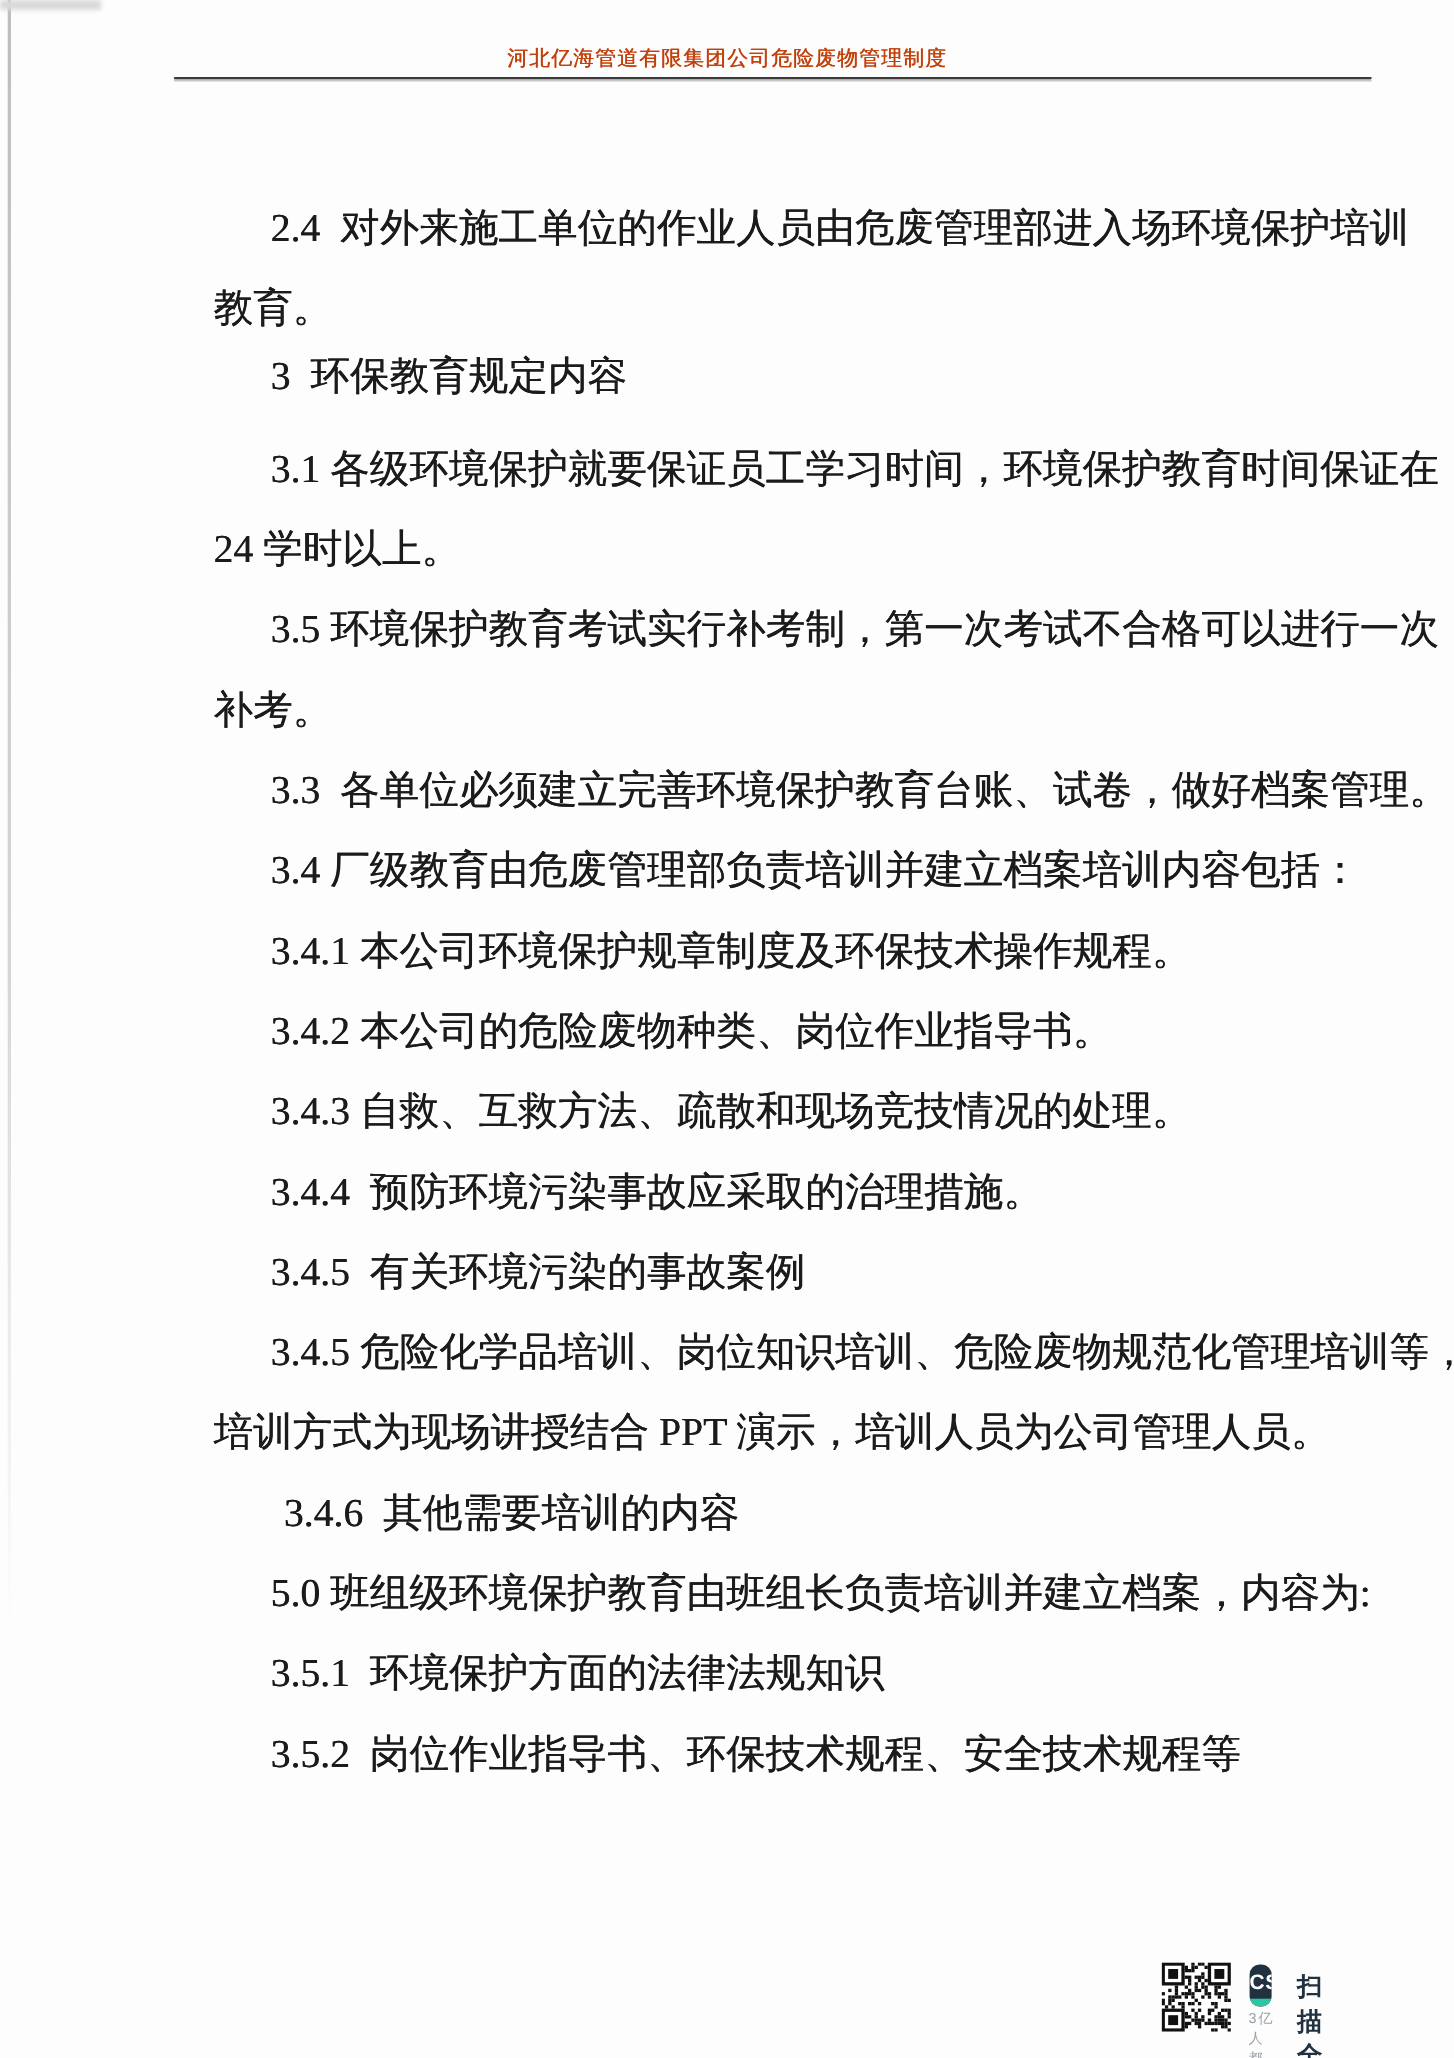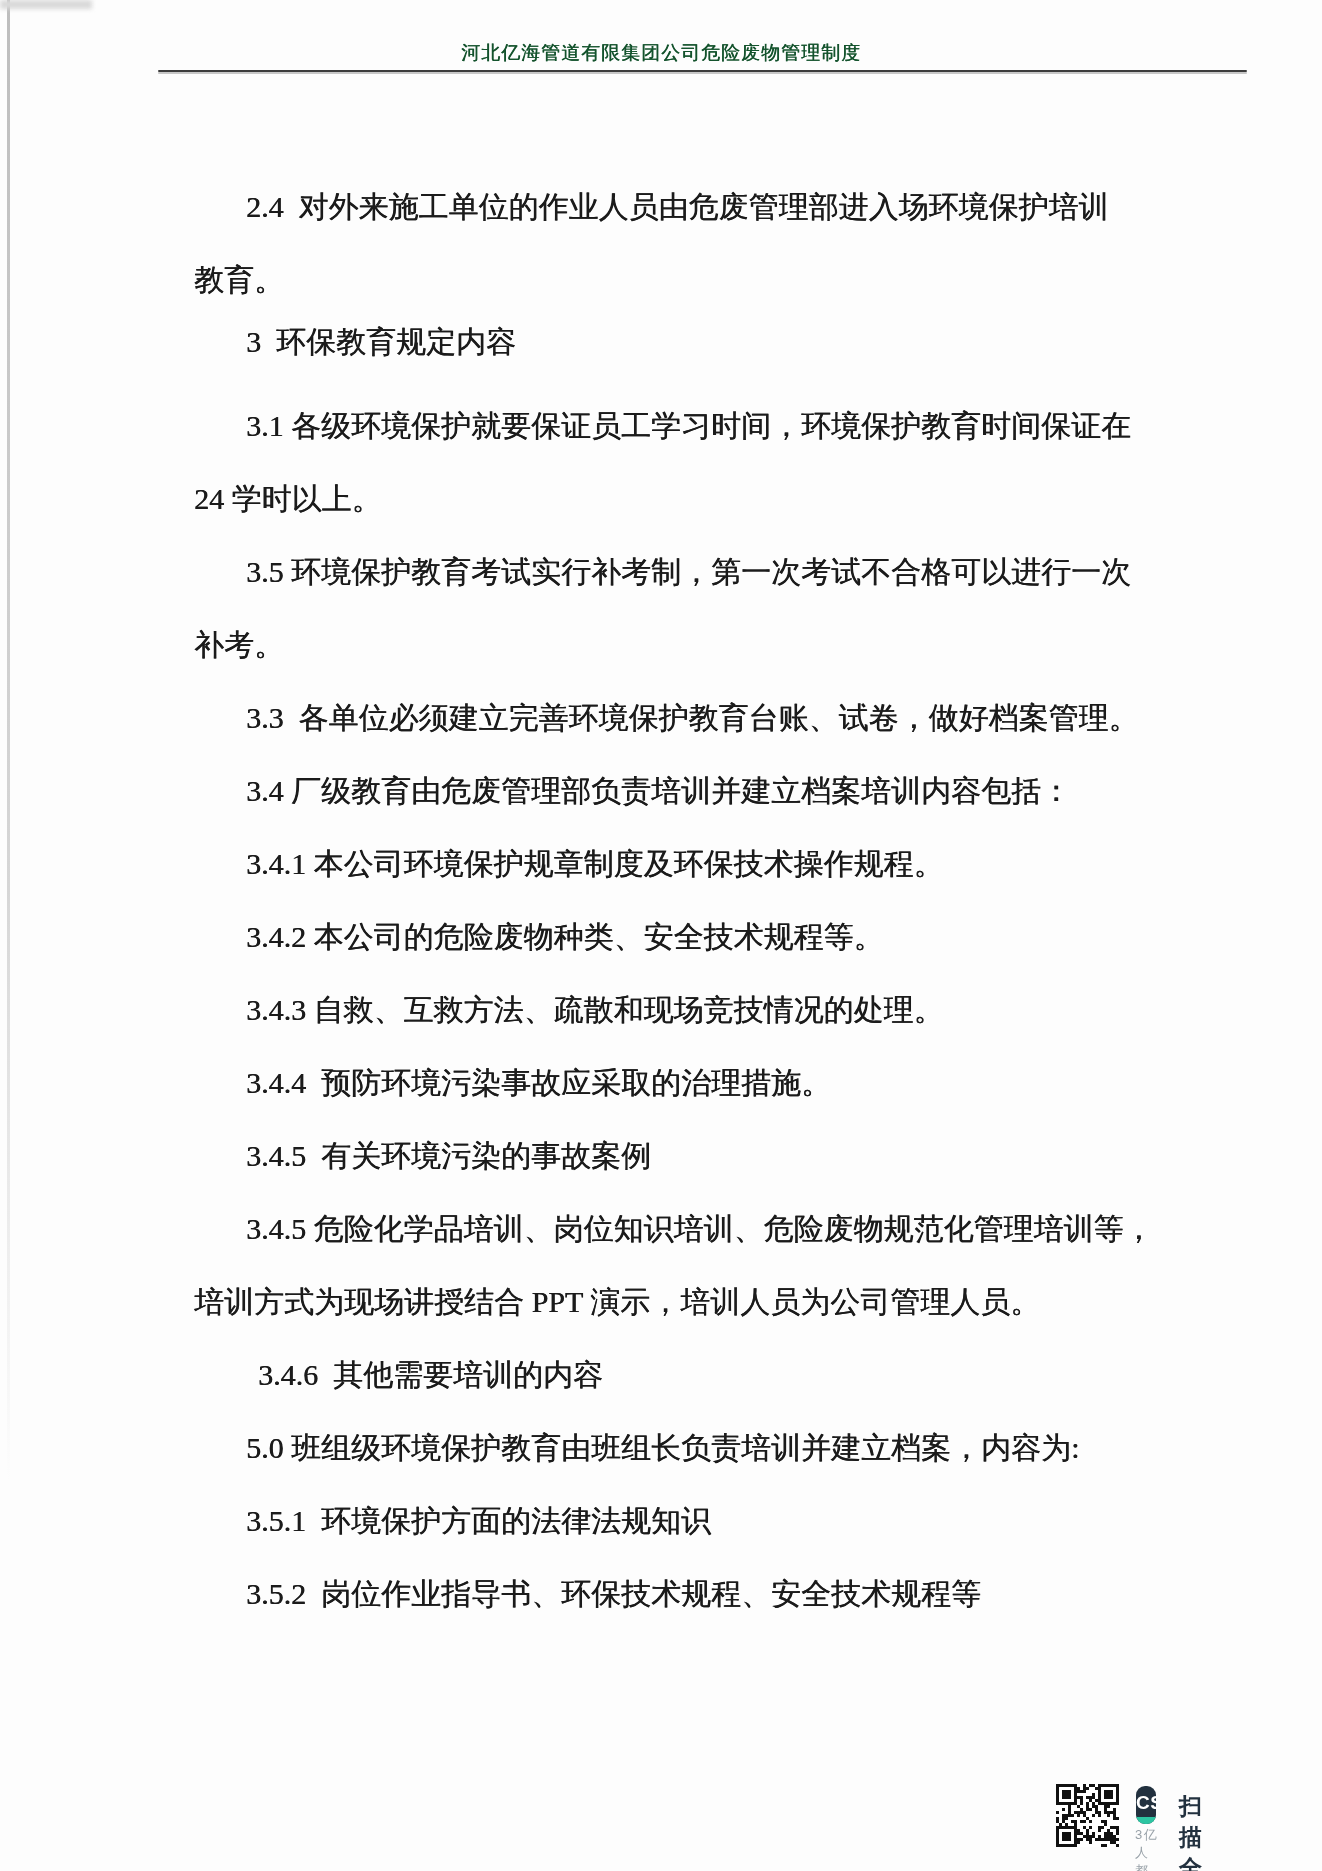--- a/index.html
+++ b/index.html
@@ -7,28 +7,28 @@
     width:1322px;height:1871px;position:relative;
     background:#fdfdfd;overflow:hidden;
     font-family:"Liberation Serif","DejaVu Serif",serif;
   }
   
   .edge-line{position:absolute;left:7px;top:0;width:3px;height:1480px;
     background:linear-gradient(#bdbdbd,#d6d6d6 60%,rgba(220,220,220,0));}
   .top-smudge{position:absolute;left:0;top:0;width:92px;height:9px;background:#d9d9d9;filter:blur(2px);}
   
   .hdr{position:absolute;left:0;top:40px;width:100%;text-align:center;}
-  .hdr-title{font-size:19px;color:#14532d;letter-spacing:1px;
+  .hdr-title{font-size:19px;color:#c2410c;letter-spacing:1px;
     text-shadow:0.4px 0 0 currentColor;}
   .hdr-rule{position:absolute;left:158px;top:70px;width:1089px;height:2px;
     background:#3c3c3c;box-shadow:0 2px 0 rgba(60,60,60,.28);border-radius:1px;}
   
   #doc{position:absolute;left:194px;top:0;width:941px;}
   .line{position:absolute;left:0;width:941px;height:34px;line-height:34px;
-    font-size:30px;color:#1b1b1b;white-space:pre;box-sizing:border-box;
+    font-size:36px;color:#1b1b1b;white-space:pre;box-sizing:border-box;
     text-shadow:0.4px 0 0 currentColor;}
   .i1{padding-left:52px;}
   .i2{padding-left:64px;}
   
   .footer{position:absolute;left:0;top:0;width:0;height:0;}
   #qr{position:absolute;left:1056px;top:1784px;width:63px;height:63px;background:#fff;}
   #qr svg{display:block;}
   .cs-badge{position:absolute;left:1136px;top:1786px;width:20px;height:38px;
     border-radius:9px;background:var(--navy,#22313f);overflow:hidden;
     font-family:"Liberation Sans","DejaVu Sans",sans-serif;}
@@ -58,21 +58,21 @@
     <div class="line i1" style="top: 190px;">2.4  对外来施工单位的作业人员由危废管理部进入场环境保护培训</div>
     <div class="line" style="top: 263px;">教育。</div>
     <div class="line i1" style="top: 325px;">3  环保教育规定内容</div>
     <div class="line i1" style="top: 409px;">3.1 各级环境保护就要保证员工学习时间，环境保护教育时间保证在</div>
     <div class="line" style="top: 482px;">24 学时以上。</div>
     <div class="line i1" style="top: 555px;">3.5 环境保护教育考试实行补考制，第一次考试不合格可以进行一次</div>
     <div class="line" style="top: 628px;">补考。</div>
     <div class="line i1" style="top: 701px;">3.3  各单位必须建立完善环境保护教育台账、试卷，做好档案管理。</div>
     <div class="line i1" style="top: 774px;">3.4 厂级教育由危废管理部负责培训并建立档案培训内容包括：</div>
     <div class="line i1" style="top: 847px;">3.4.1 本公司环境保护规章制度及环保技术操作规程。</div>
-    <div class="line i1" style="top: 920px;">3.4.2 本公司的危险废物种类、安全技术规程等。</div>
+    <div class="line i1" style="top: 920px;">3.4.2 本公司的危险废物种类、岗位作业指导书。</div>
     <div class="line i1" style="top: 993px;">3.4.3 自救、互救方法、疏散和现场竞技情况的处理。</div>
     <div class="line i1" style="top: 1066px;">3.4.4  预防环境污染事故应采取的治理措施。</div>
     <div class="line i1" style="top: 1139px;">3.4.5  有关环境污染的事故案例</div>
     <div class="line i1" style="top: 1212px;">3.4.5 危险化学品培训、岗位知识培训、危险废物规范化管理培训等，</div>
     <div class="line" style="top: 1285px;">培训方式为现场讲授结合 PPT 演示，培训人员为公司管理人员。</div>
     <div class="line i2" style="top: 1358px;">3.4.6  其他需要培训的内容</div>
     <div class="line i1" style="top: 1431px;">5.0 班组级环境保护教育由班组长负责培训并建立档案，内容为:</div>
     <div class="line i1" style="top: 1504px;">3.5.1  环境保护方面的法律法规知识</div>
     <div class="line i1" style="top: 1577px;">3.5.2  岗位作业指导书、环保技术规程、安全技术规程等</div>
   </div>

